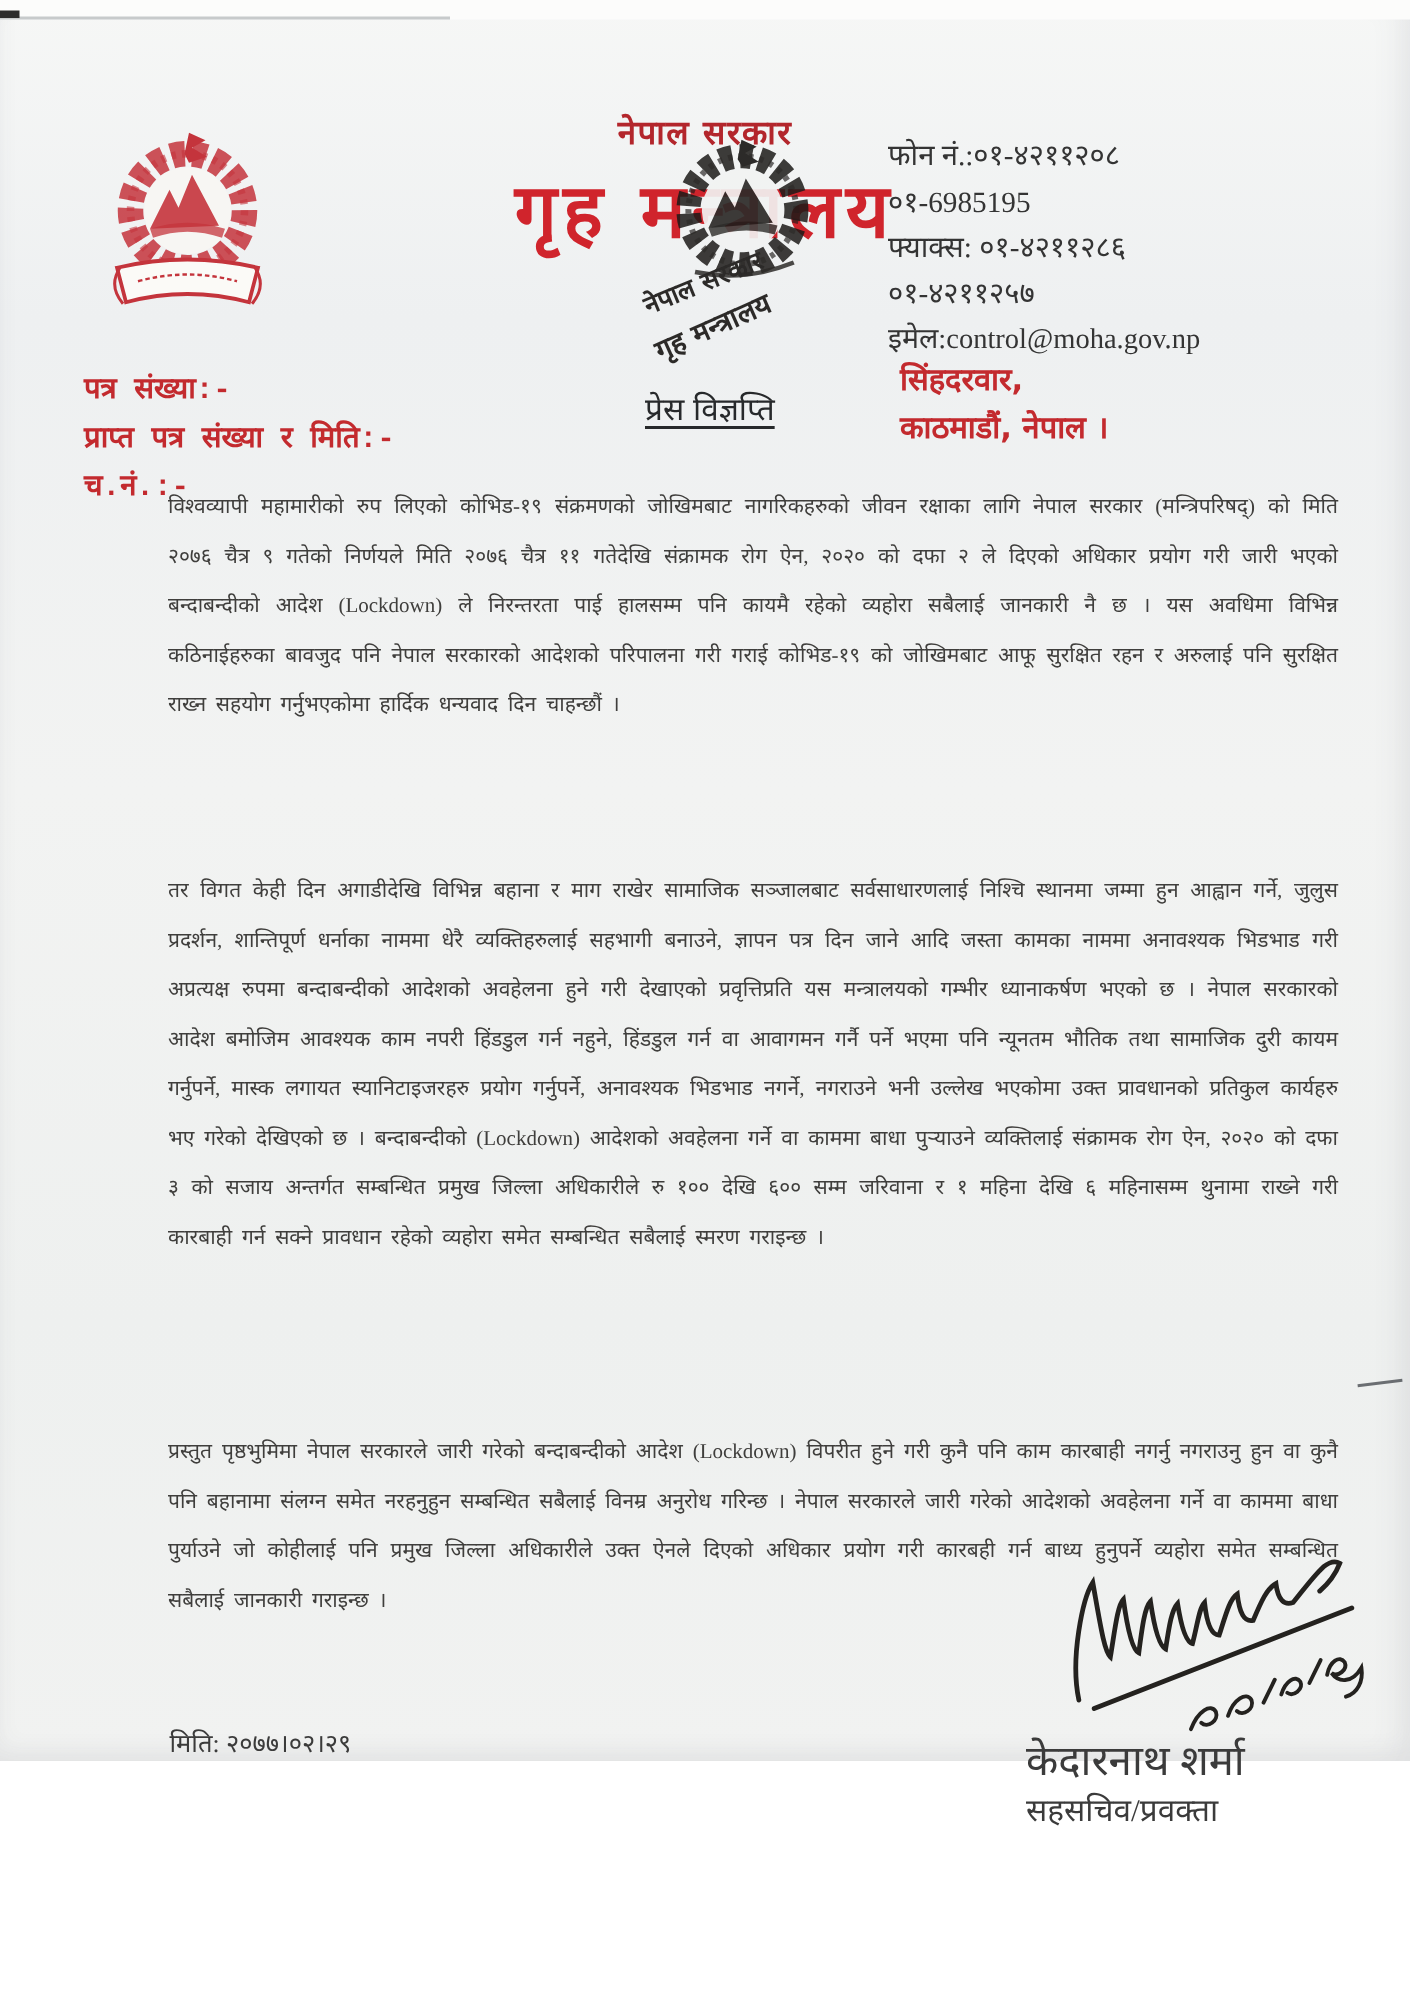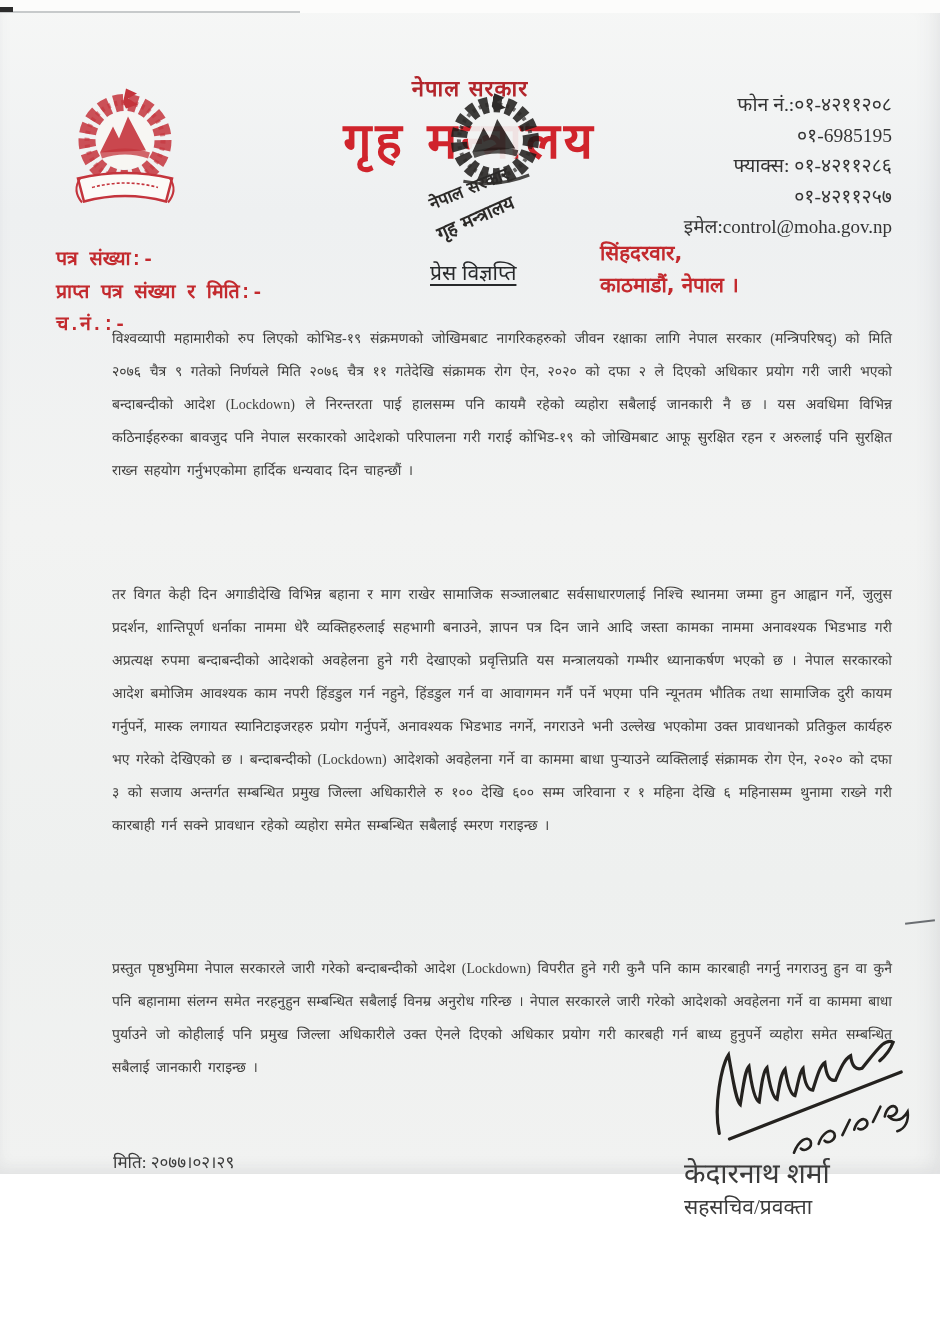--- a/index.html
+++ b/index.html
@@ -25,21 +25,21 @@
   }
   .ministry-title{
     position:absolute;left:0;top:105px;width:940px;text-align:center;
     font-family:"DejaVu Sans","Liberation Sans",sans-serif;
     font-size:50px;font-weight:bold;color:#d0242c;letter-spacing:4px;
   }
   .emblem{position:absolute;left:70px;top:80px;width:110px;height:145px;}
   .stamp{position:absolute;left:393px;top:88px;width:214px;height:165px;transform:rotate(-2deg);opacity:.92;}
 
   .contact{
-    position:absolute;right:48px;top:90px;width:300px;text-align:right;
+    position:absolute;right:48px;top:90px;width:300px;text-align:left;
     font-size:19.5px;color:#343434;line-height:30.5px;
     font-family:"Liberation Serif","DejaVu Serif",serif;
   }
   .contact .email{font-size:19px;}
   .address{
     position:absolute;right:40px;top:237px;width:300px;text-align:left;
     font-family:"DejaVu Sans","Liberation Sans",sans-serif;
     font-size:20.5px;font-weight:bold;color:#c32a2e;line-height:32px;
   }
   .ref-block{

